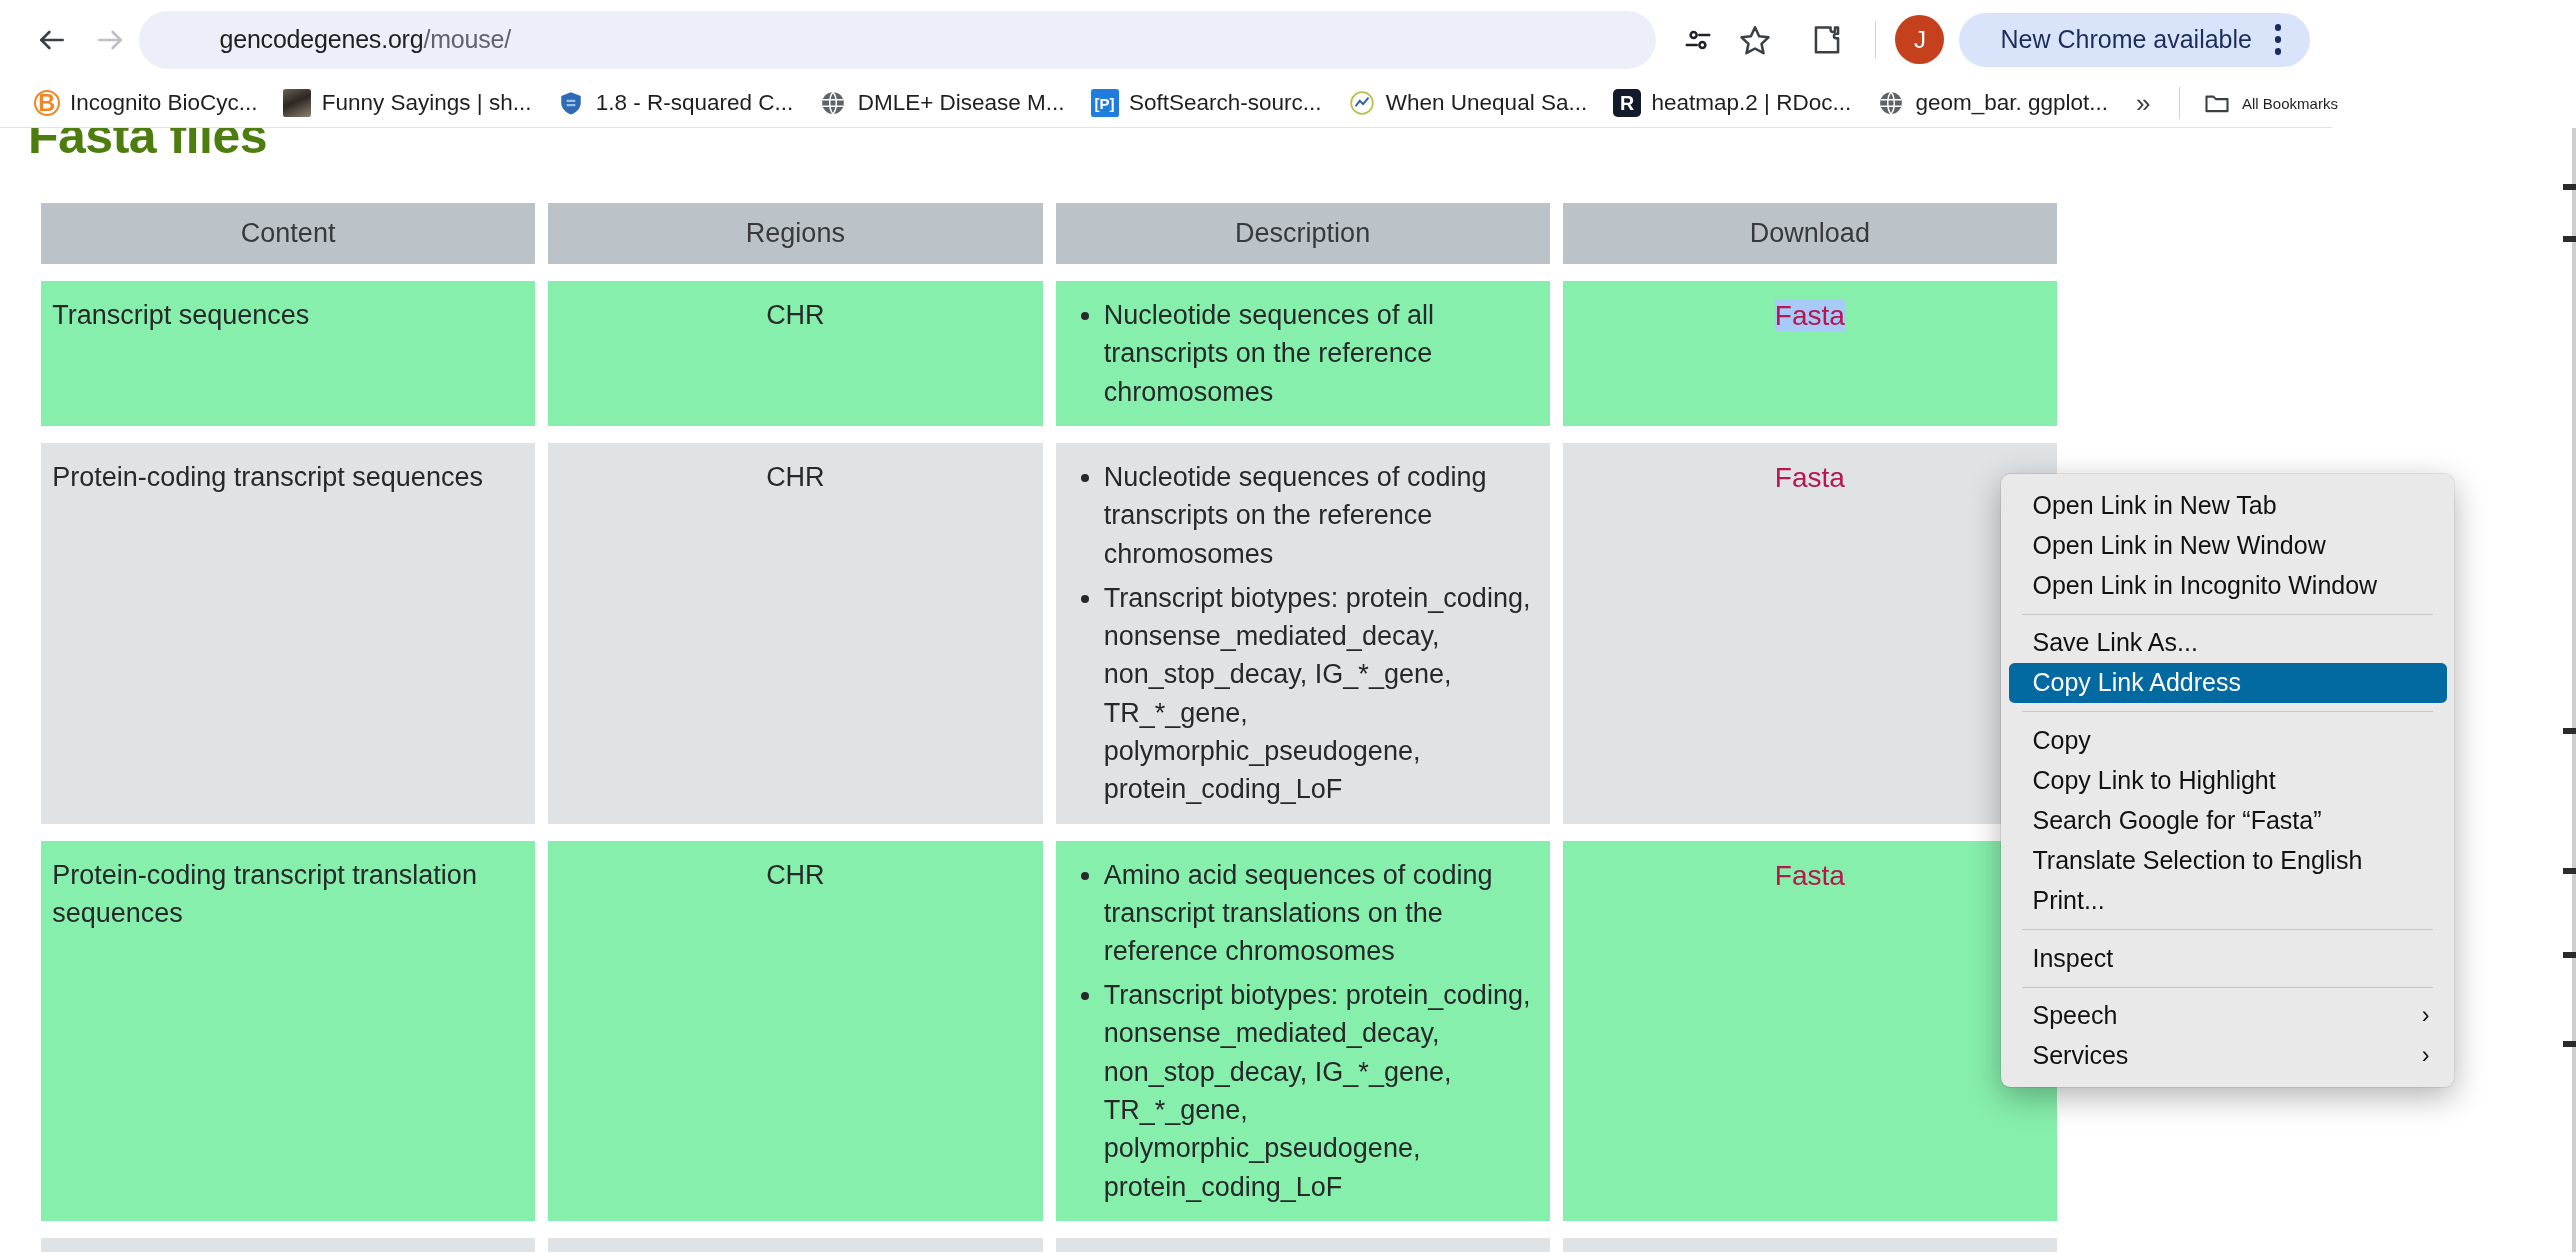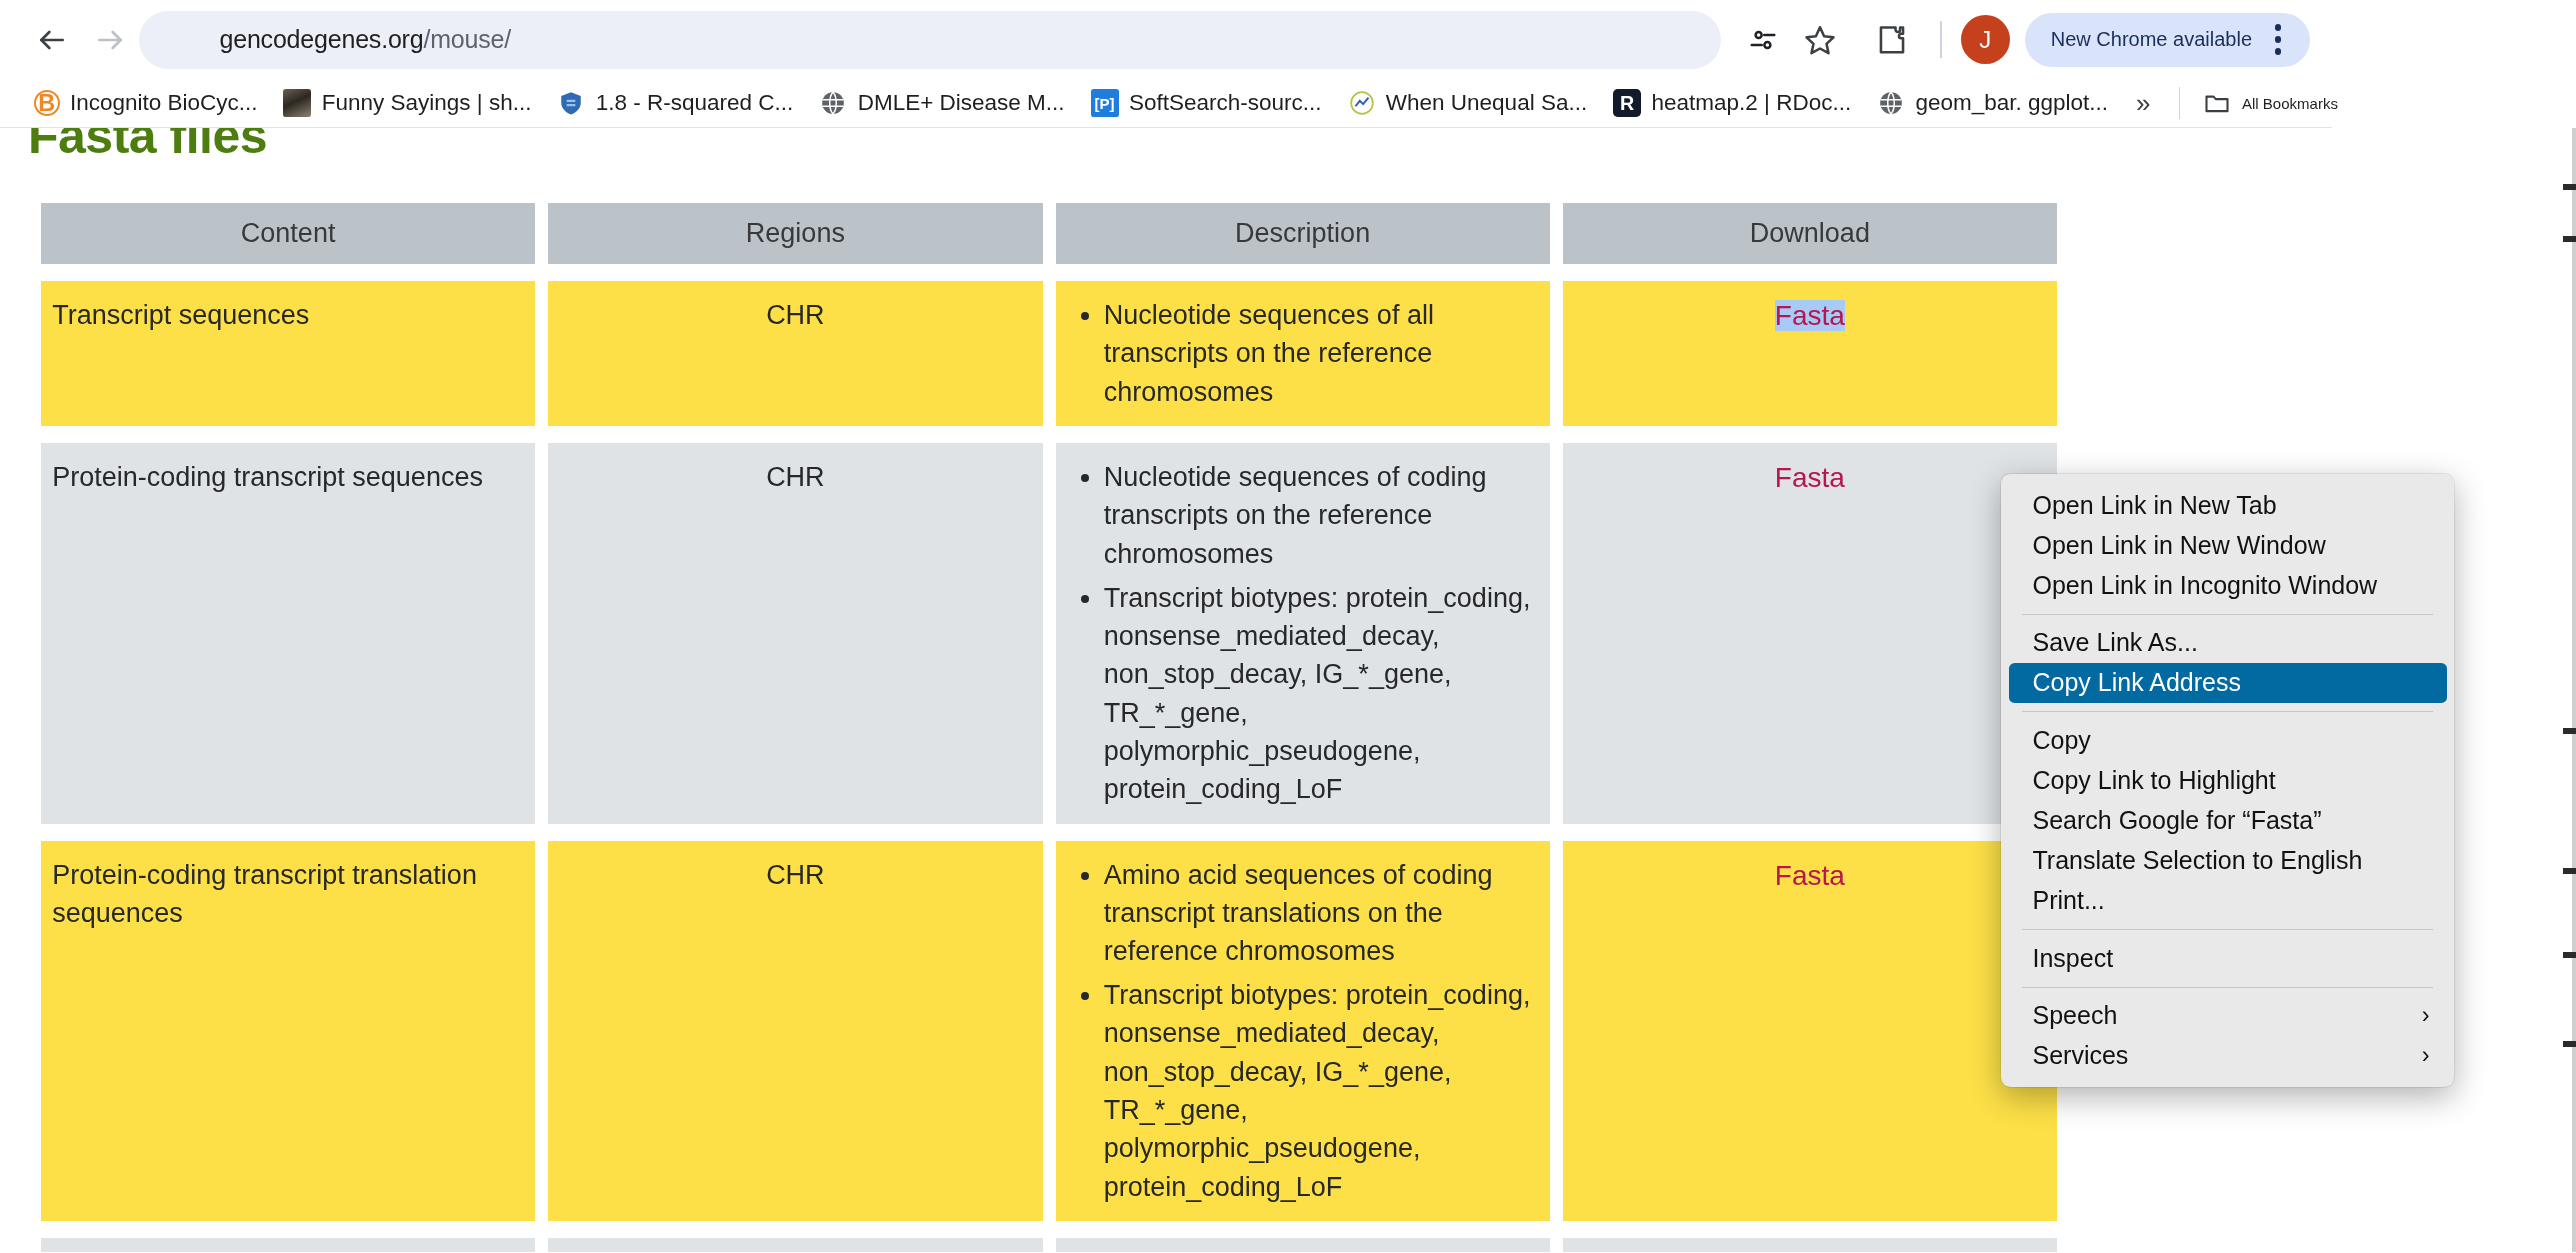--- a/index.html
+++ b/index.html
@@ -93,23 +93,24 @@
     height: 54px;
     background: #d9e4fb;
     border-radius: 27px;
     display: flex;
     align-items: center;
     padding: 0 13px 0 26px;
     gap: 7.5px;
     flex: 0 0 auto;
   }
   #chrome-update-label {
-    font-size: 20px;
+    font-size: 25px;
     color: #1b2d5b;
     white-space: nowrap;
+    margin-left: 15px;
   }
   #kebab-btn {
     width: 37px; height: 45px;
     display: flex; flex-direction: column;
     align-items: center; justify-content: center;
     gap: 5.6px;
   }
   #kebab-btn i {
     width: 6.6px; height: 6.6px; border-radius: 50%;
     background: #1b2d5b; display: block;
@@ -214,21 +215,21 @@
     vertical-align: middle;
   }
   table.gencode td {
     font-size: 27px;
     color: #27282a;
     vertical-align: top;
     padding: 15px 11.2px;
     line-height: 1.42;
   }
   table.gencode tr.alt td { background: #dfe3e6; }
-  table.gencode tr.plain td { background: #fde047; }
+  table.gencode tr.plain td { background: #86efac; }
   td.c-content { width: 403px; }
   td.c-regions { width: 131px; text-align: center; }
   td.c-desc    { width: 1227px; }
   td.c-download{ width: 169px; text-align: center; }
   td.c-desc ul { margin: 0; padding-left: 37px; }
   td.c-desc li { margin-bottom: 5.6px; }
   td.c-desc li:last-child { margin-bottom: 0; }
   .dl-link {
     color: #b5174e;
     text-decoration: none;

